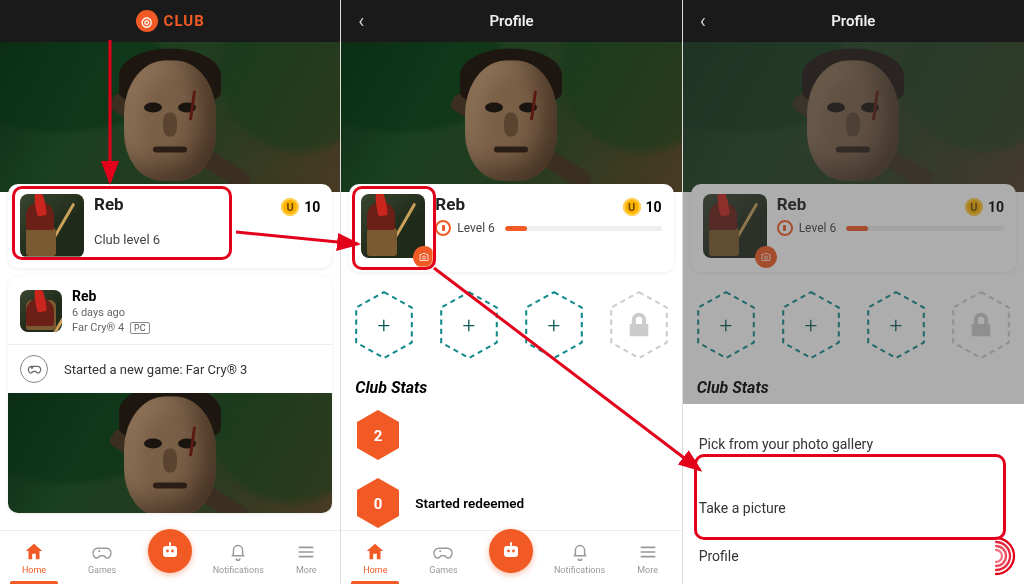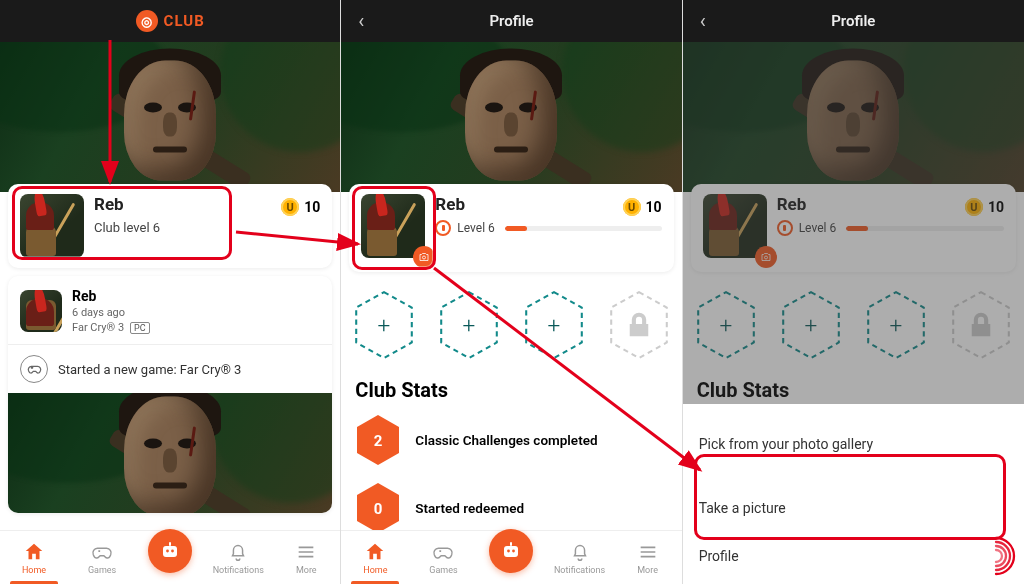--- a/index.html
+++ b/index.html
@@ -35,21 +35,21 @@
   
   .card { background:#fff; border-radius:10px; margin:-8px 8px 0 8px; padding:10px 12px; position:relative; box-shadow:0 1px 4px rgba(0,0,0,0.08); z-index:3; }
   .avatar { width:64px; height:64px; border-radius:8px; background:linear-gradient(140deg,#3a4530 0%,#1f2a1a 60%); position:relative; overflow:hidden; flex:0 0 auto; }
   .avatar .warrior { position:absolute; inset:0; }
   .avatar .helm { position:absolute; width:28px; height:28px; background:#6a1f17; border-radius:50% 50% 10% 10%; top:8px; left:6px; }
   .avatar .crest { position:absolute; width:10px; height:26px; background:#c9261e; top:-4px; left:15px; border-radius:50% 50% 20% 20%; transform:rotate(-10deg); }
   .avatar .body { position:absolute; width:30px; height:30px; background:#7a5a30; bottom:2px; left:6px; border-radius:20% 20% 10% 10%; }
   .avatar .spear { position:absolute; width:3px; height:50px; background:#c9a15a; top:6px; left:40px; transform:rotate(30deg); border-radius:2px; }
   .prof-row { display:flex; align-items:flex-start; gap:10px; }
   .uname { font-weight:700; font-size:17px; color:#222; }
-  .sub { font-size:13px; color:#444; margin-top:6px; }
+  .sub { font-size:13px; color:#444; margin-top:18px; }
   .coins { position:absolute; right:12px; top:14px; display:flex; align-items:center; gap:5px; }
   .coin-ico { width:18px; height:18px; border-radius:50%; background:#ffb100; display:flex; align-items:center; justify-content:center; font-size:11px; font-weight:700; color:#6b4a00; box-shadow:inset 0 0 0 2px #ffd257; }
   .coin-txt { font-weight:700; font-size:14px; }
 
   .lvl-row { display:flex; align-items:center; gap:6px; margin-top:6px; }
   .lvl-ico { width:16px; height:16px; border-radius:50%; border:2px solid #f15a24; display:flex; align-items:center; justify-content:center; }
   .lvl-ico::after { content:""; width:3px; height:6px; background:#f15a24; border-radius:1px; }
   .lvl-txt { font-size:12px; color:#444; }
   .lvl-bar { flex:1; height:5px; background:#eee; border-radius:3px; overflow:hidden; margin-left:4px; }
   .lvl-fill { height:100%; width:14%; background:#f15a24; border-radius:3px; }
@@ -57,36 +57,36 @@
   .cam-badge svg { width:12px; height:12px; fill:#fff; }
 
   
   .feed { background:#fff; border-radius:10px; margin:8px; padding:12px; box-shadow:0 1px 4px rgba(0,0,0,0.08); }
   .feed-head { display:flex; align-items:center; gap:10px; }
   .feed .avatar { width:42px; height:42px; }
   .feed-name { font-weight:700; font-size:14px; }
   .feed-meta { font-size:11px; color:#666; margin-top:2px; display:flex; align-items:center; gap:6px;}
   .pc-chip { border:1px solid #888; border-radius:2px; font-size:9px; padding:0 3px; color:#555; }
   .divider { height:1px; background:#eee; margin:10px -12px; }
-  .feed-act { display:flex; align-items:center; gap:10px; font-size:13px; color:#333; }
+  .feed-act { display:flex; align-items:center; gap:16px; font-size:13px; color:#333; }
   .gp-ico { width:28px; height:28px; border-radius:50%; border:1.5px solid #888; display:flex; align-items:center; justify-content:center; }
   .gp-ico svg { width:15px; height:15px; fill:none; stroke:#666; stroke-width:2; }
   .feed-img { margin:10px -12px -12px -12px; height:120px; border-radius:0 0 10px 10px; overflow:hidden; position:relative; }
 
   
   .hexrow { display:flex; gap:10px; padding:18px 12px 10px; justify-content:space-between; }
   .hex { width:62px; height:70px; position:relative; }
   .hex svg { width:100%; height:100%; }
   .hex .poly { fill:none; stroke:#128a8a; stroke-width:2; stroke-dasharray:5 4; }
   .hex.locked .poly { stroke:#ccc; }
   .hex .plus { font-size:22px; fill:#095959; font-weight:300;}
   .hex .lock { fill:#ccc; }
 
   
-  .section-title { font-weight:700; font-size:20px; padding:8px 14px 4px; }
+  .section-title { font-weight:700; font-size:16px; padding:8px 14px 4px;font-style:italic; }
   .stat { display:flex; align-items:center; gap:14px; padding:8px 14px; }
   .badge-hex { width:46px; height:52px; position:relative; }
   .badge-hex svg { width:100%; height:100%; }
   .badge-poly { fill:#f15a24; }
   .badge-num { font-size:15px; fill:#fff; font-weight:700;}
   .stat-txt { font-weight:600; font-size:13.5px; }
 
   
   .nav { position:absolute; bottom:0; left:0; right:0; height:54px; background:#fff; display:flex; border-top:1px solid #eee; }
   .nav-item { flex:1; display:flex; flex-direction:column; align-items:center; justify-content:center; gap:2px; font-size:9px; color:#999; position:relative; }
@@ -175,21 +175,21 @@
                 <div class="helm"></div>
                 <div class="crest"></div>
               </div>
             </div>
           <div>
             <div class="feed-name">Reb</div>
             <div class="feed-meta">
               <span>6 days ago</span>
             </div>
             <div class="feed-meta">
-              <span>Far Cry® 3</span>
+              <span>Far Cry® 4</span>
               <span class="pc-chip">PC</span>
             </div>
           </div>
         </div>
         <div class="divider"></div>
         <div class="feed-act">
           <span class="gp-ico">
             <svg viewBox="0 0 24 24">
                 <path d="M6 9h4m-2-2v4m7-1h.01M18 12h.01M7 7h10a5 5 0 0 1 4.5 7l-1 2a3 3 0 0 1-5 .5L14 15h-4l-1.5 1.5a3 3 0 0 1-5-.5l-1-2A5 5 0 0 1 7 7z"></path>
               </svg>
@@ -328,21 +328,20 @@
               <path class="lock" d="M23 33v-4a7 7 0 0 1 14 0v4h2v12H21V33zm4 0h6v-4a3 3 0 0 0-6 0z"></path>
             </svg></div>
       </div>
 
       <div class="section-title">Club Stats</div>
       <div class="stat">
         <div class="badge-hex"><svg viewBox="0 0 46 52">
               <polygon class="badge-poly" points="23,1 44,13 44,39 23,51 2,39 2,13"></polygon>
               <text class="badge-num" x="23" y="32" text-anchor="middle">2</text>
             </svg></div>
-        <div class="stat-txt">Classic Challenges completed</div>
       </div>
       <div class="stat">
         <div class="badge-hex"><svg viewBox="0 0 46 52">
               <polygon class="badge-poly" points="23,1 44,13 44,39 23,51 2,39 2,13"></polygon>
               <text class="badge-num" x="23" y="32" text-anchor="middle">0</text>
             </svg></div>
         <div class="stat-txt">Started redeemed</div>
       </div>
     </div>
 

